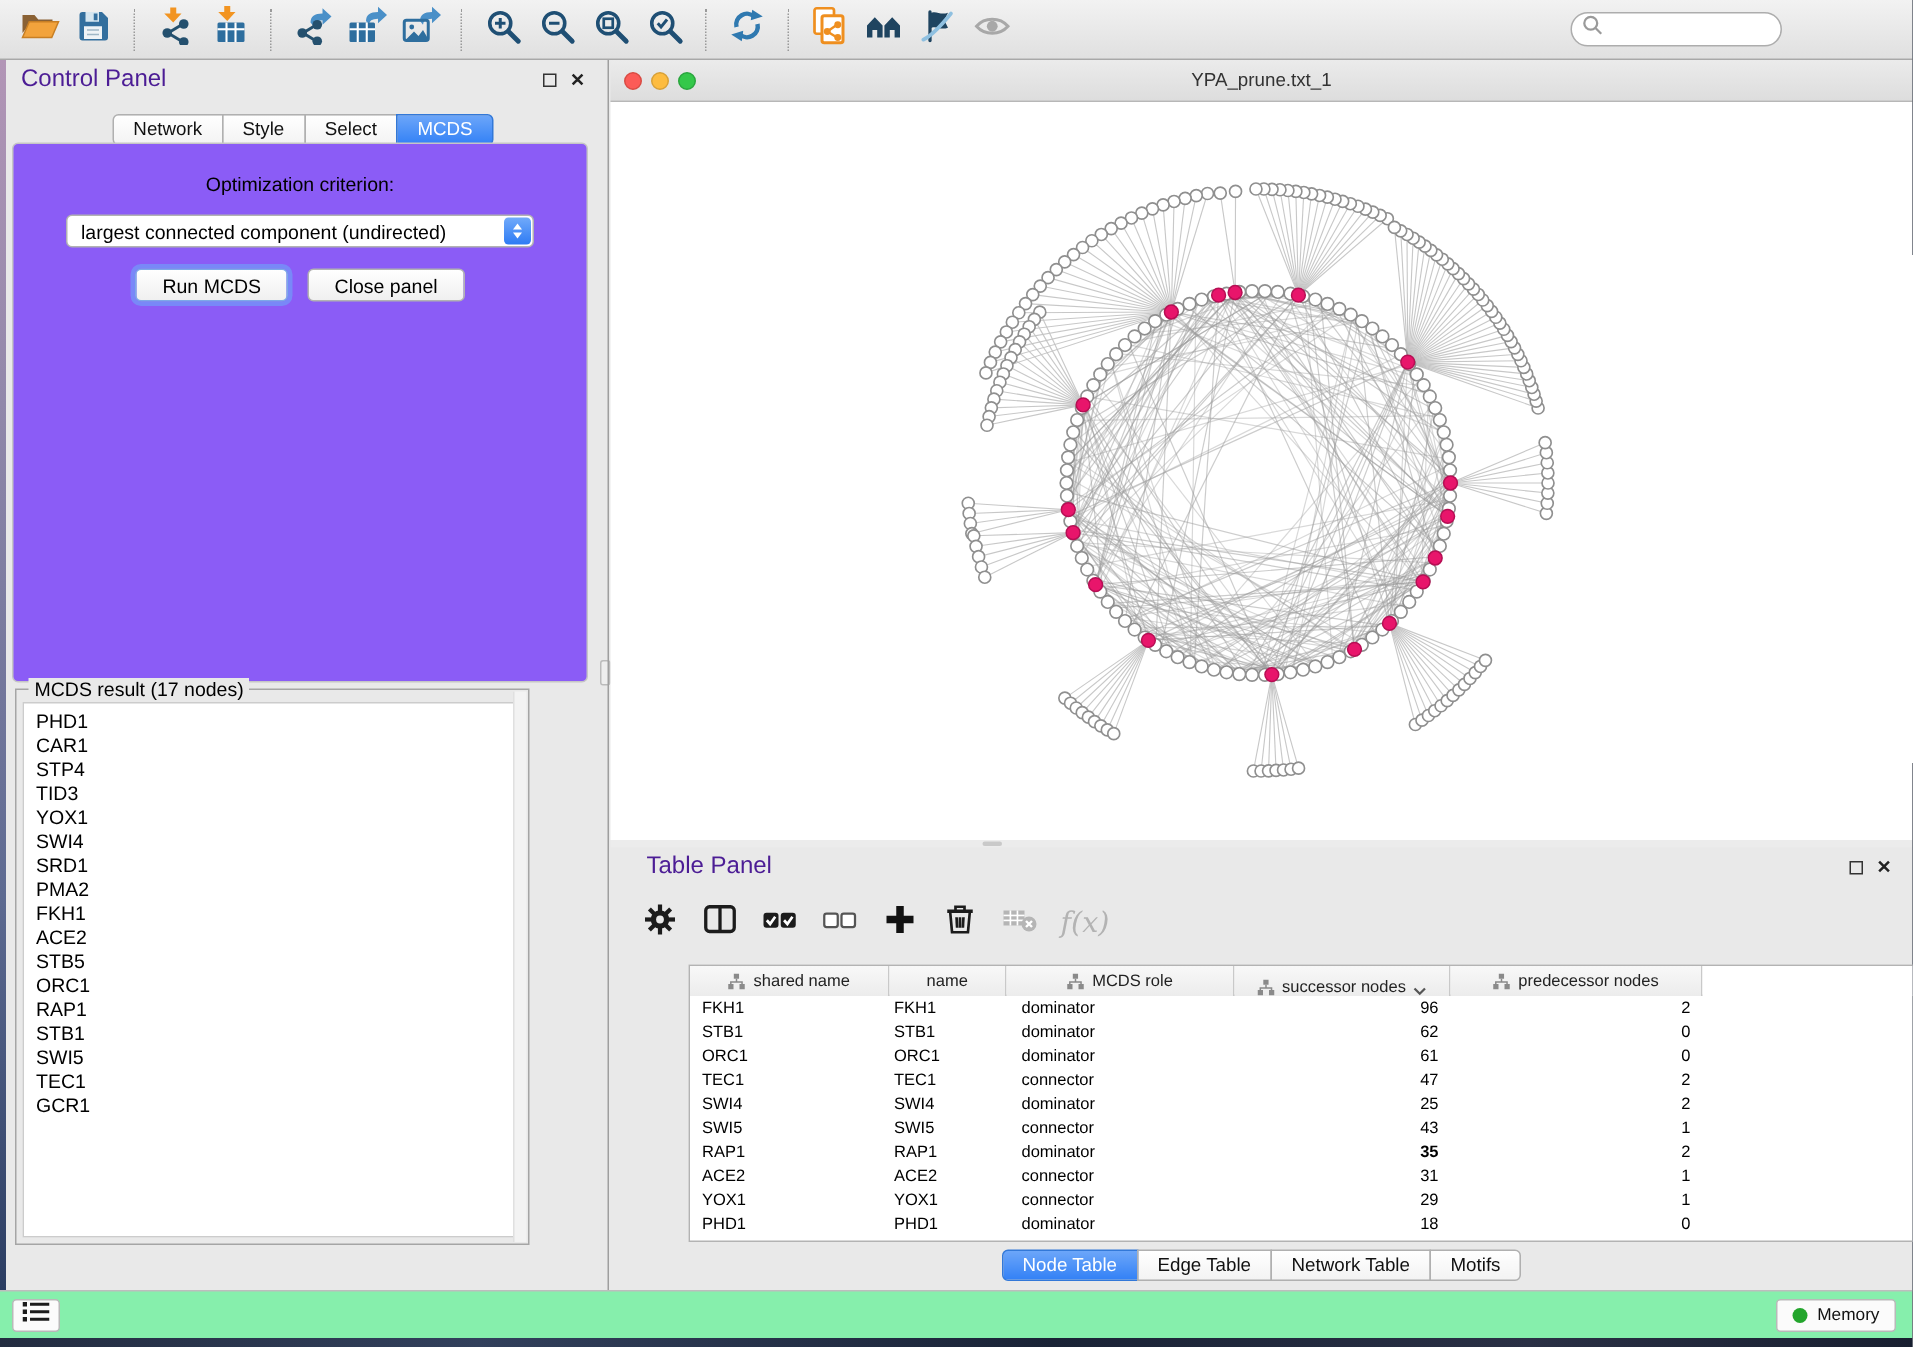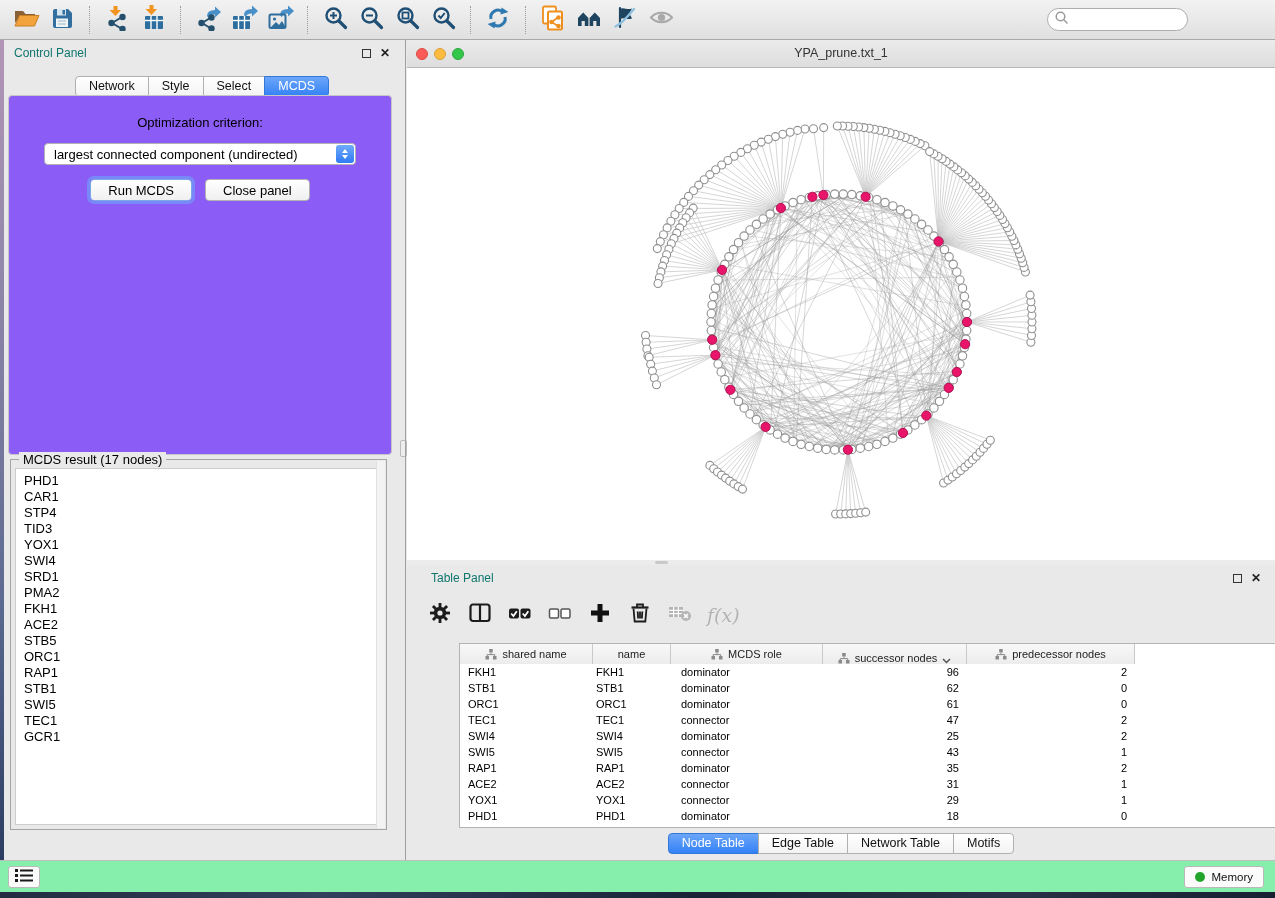--- a/index.html
+++ b/index.html
@@ -10,41 +10,41 @@
   .tbtn{width:36px;height:32px;display:flex;align-items:center;justify-content:center;border-radius:4px;}
   .tsep{width:1px;height:28px;border-left:1px dotted #9a9a9a;margin:0 9px;}
   .tsearch{margin-left:auto;margin-right:87px;width:141px;height:23px;background:#fff;border:1px solid #adadad;border-radius:12px;display:flex;align-items:center;padding:0 6px;}
   .tsearch input{border:none;outline:none;width:110px;font:12px "Liberation Sans",sans-serif;background:transparent;}
   
   .wallstrip{position:absolute;left:0;top:40px;width:4px;height:820px;background:linear-gradient(#b295b6,#9188aa 28%,#5d6a91 68%,#2b3d62);}
   .bottomstrip{position:absolute;left:0;top:892px;width:1275px;height:6px;background:linear-gradient(90deg,#232c40,#32405c 25%,#1a2336 55%,#2a3045 80%,#181f30);}
   
   .cpanel{position:absolute;left:4px;top:40px;width:396px;height:820px;background:#e9e9e9;}
   .panel-head{height:26px;display:flex;align-items:center;padding:0 10px;}
-  .panel-title{font-size:12px;color:#0f766e;}
+  .panel-title{font-size:16px;color:#4c1d95;}
   .win-btns{margin-left:auto;display:flex;align-items:center;gap:9px;}
   .float-btn{width:9px;height:9px;border:1.5px solid #333;display:inline-block;}
   .close-btn{font-size:12px;font-weight:bold;color:#222;line-height:10px;}
   .seg-tabs{display:flex;justify-content:center;}
   .seg-tab{height:21px;line-height:19px;padding:0 13px;font-size:12.5px;color:#111;background:linear-gradient(#ffffff,#f3f3f3);border:1px solid #b0b0b0;margin-left:-1px;}
   .seg-tab:first-child{border-radius:4px 0 0 4px;margin-left:0;}
   .seg-tab:last-child{border-radius:0 4px 4px 0;}
   .seg-tab.active{background:linear-gradient(#6ca6f9,#3381f6);color:#fff;border-color:#3278d8;}
   .cp-tabs-wrap{position:absolute;left:0;top:36px;width:396px;}
   .cp-box{position:absolute;left:4px;top:55px;width:384px;height:360px;background:#8b5cf6;border:1px solid #c6c6c6;border-radius:4px;}
   .opt-label{text-align:center;font-size:13px;color:#000;margin-top:19px;}
   .dropdown{position:relative;width:312px;height:22px;margin:13px auto 0;background:#fff;border:1px solid #b2b2b2;border-radius:4px;display:flex;align-items:center;padding:0 24px 0 9px;}
   .dropdown .dd-text{font-size:13px;color:#000;white-space:nowrap;}
   .dd-stepper{position:absolute;right:1px;top:1px;width:18px;height:18px;border-radius:3px;background:linear-gradient(#71aafa,#2e7bf4);display:flex;flex-direction:column;align-items:center;justify-content:center;gap:2px;}
   .dd-up{width:0;height:0;border-left:3.5px solid transparent;border-right:3.5px solid transparent;border-bottom:4px solid #fff;}
   .dd-down{width:0;height:0;border-left:3.5px solid transparent;border-right:3.5px solid transparent;border-top:4px solid #fff;}
   .btn-row{display:flex;justify-content:center;gap:13px;margin-top:14px;}
   .mac-btn{height:22px;padding:0 17px;background:linear-gradient(#ffffff,#f0f0f0);border:1px solid #b2b2b2;border-radius:4px;font-size:13px;color:#000;display:flex;align-items:center;}
   .mac-btn.focused{box-shadow:0 0 0 3px rgba(110,165,250,.6);border-color:#7da9e8;}
-  .mcds-group{position:absolute;left:6px;top:419px;width:377px;height:371px;border:1px solid #a5a5a5;background:#e9e9e9;}
+  .mcds-group{position:absolute;left:6px;top:419px;width:343px;height:371px;border:1px solid #a5a5a5;background:#e9e9e9;}
   .mcds-legend{position:absolute;top:-8px;left:8px;background:#e9e9e9;padding:0 4px;font-size:13px;color:#000;}
   .mcds-list{position:absolute;left:4px;right:4px;top:8px;bottom:4px;background:#fff;border:1px solid #ccc;overflow:hidden;padding:4px 0 0 8px;}
   .mcds-item{font-size:13px;line-height:16px;color:#000;}
   .mcds-track{position:absolute;right:1px;top:1px;bottom:1px;width:9px;background:#f3f3f3;border-left:1px solid #e0e0e0;}
   
   .vsplit{position:absolute;left:400px;top:40px;width:7px;height:820px;background:#e9e9e9;}
   .vsplit:after{content:"";position:absolute;right:1px;top:0;bottom:0;width:1px;background:#9f9f9f;}
   .vs-handle{position:absolute;left:0;top:400px;width:7px;height:17px;background:#eee;border:1px solid #bbb;border-radius:2px;}
   .hsplit{position:absolute;left:407px;top:560px;width:868px;height:5px;background:#ececec;}
   .hs-handle{position:absolute;left:248px;top:1px;width:13px;height:3px;background:#c9c9c9;border-radius:2px;}
@@ -1158,21 +1158,21 @@
             <div class="td c0" style="width: 133px;">SWI5</div>
             <div class="td c1" style="width: 78px;">SWI5</div>
             <div class="td c2" style="width: 152px;">connector</div>
             <div class="td c3" style="width: 144px;">43</div>
             <div class="td c4" style="width: 168px;">1</div>
           </div>
           <div class="tr">
             <div class="td c0" style="width: 133px;">RAP1</div>
             <div class="td c1" style="width: 78px;">RAP1</div>
             <div class="td c2" style="width: 152px;">dominator</div>
-            <div class="td c3" style="width: 144px;">35</div>
+            <div class="td c3" style="width: 144px; font-weight: bold;">35</div>
             <div class="td c4" style="width: 168px;">2</div>
           </div>
           <div class="tr">
             <div class="td c0" style="width: 133px;">ACE2</div>
             <div class="td c1" style="width: 78px;">ACE2</div>
             <div class="td c2" style="width: 152px;">connector</div>
             <div class="td c3" style="width: 144px;">31</div>
             <div class="td c4" style="width: 168px;">1</div>
           </div>
           <div class="tr">

